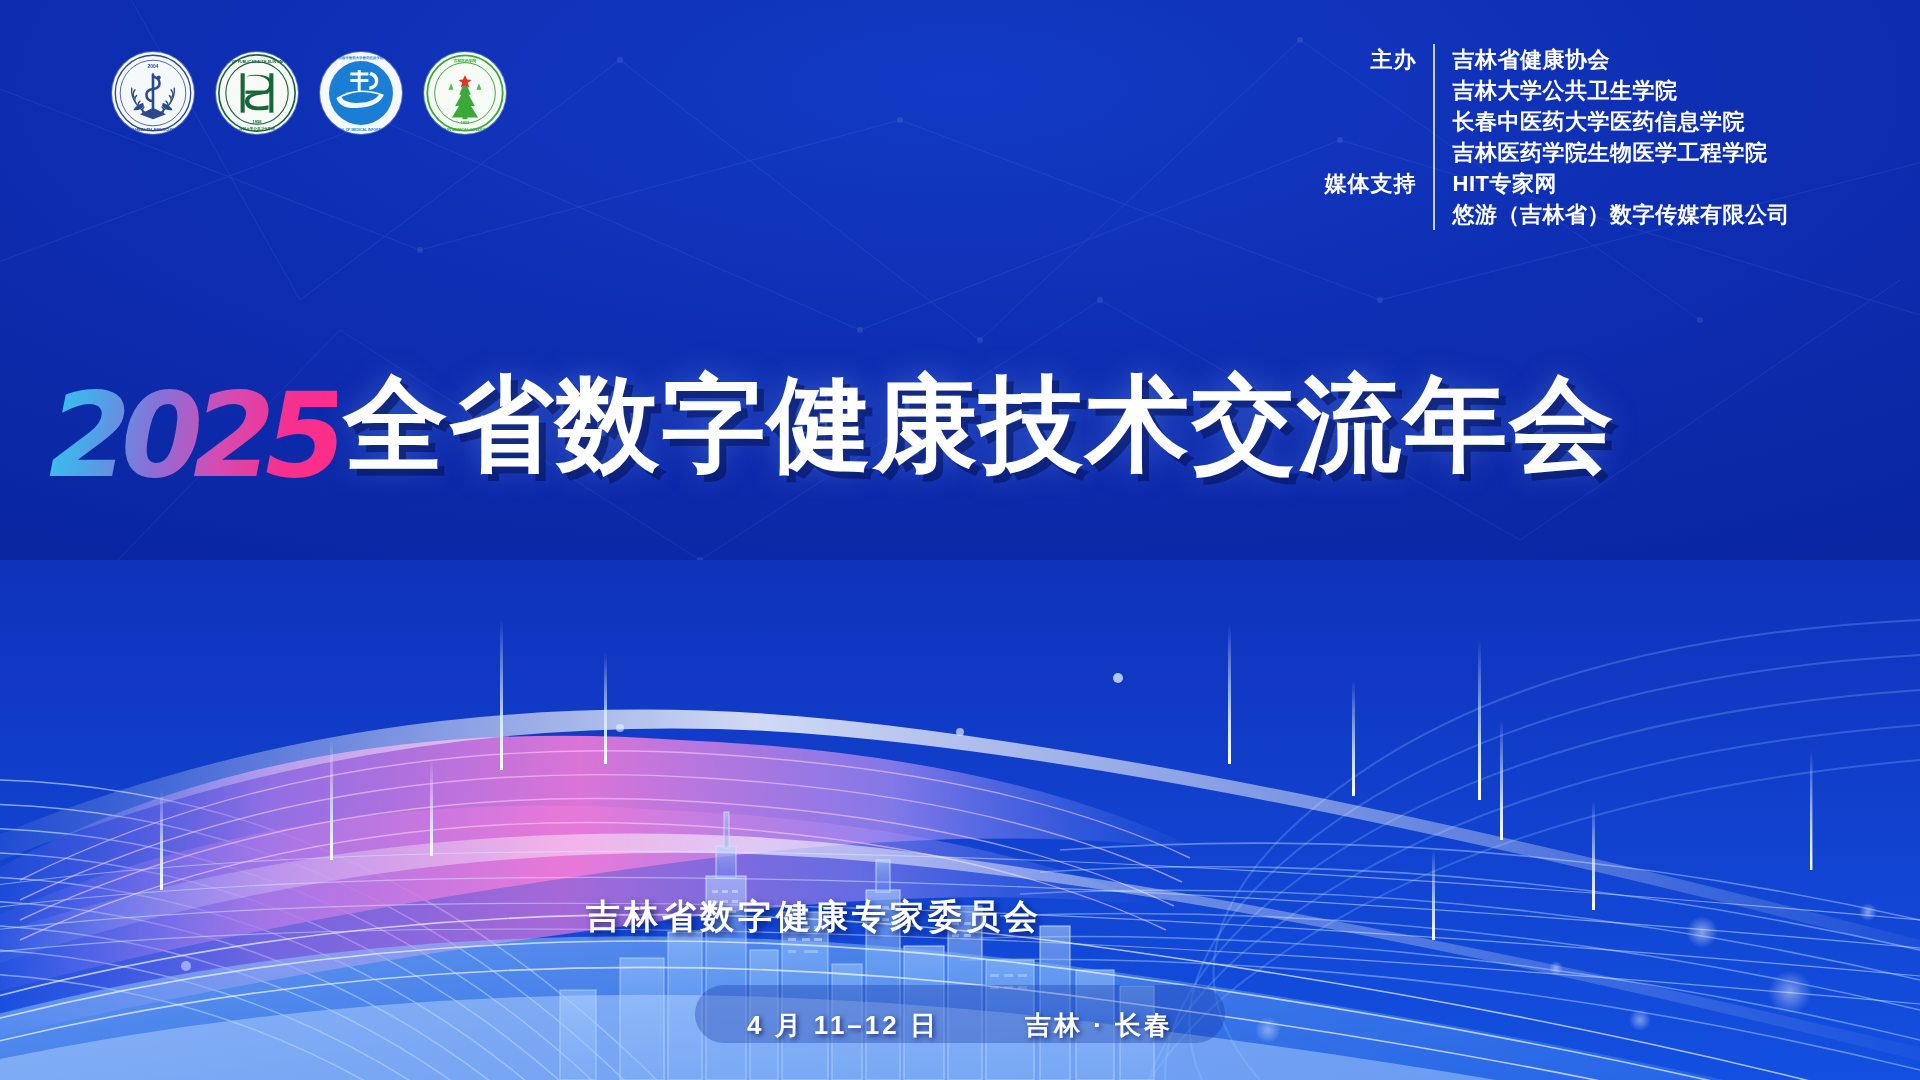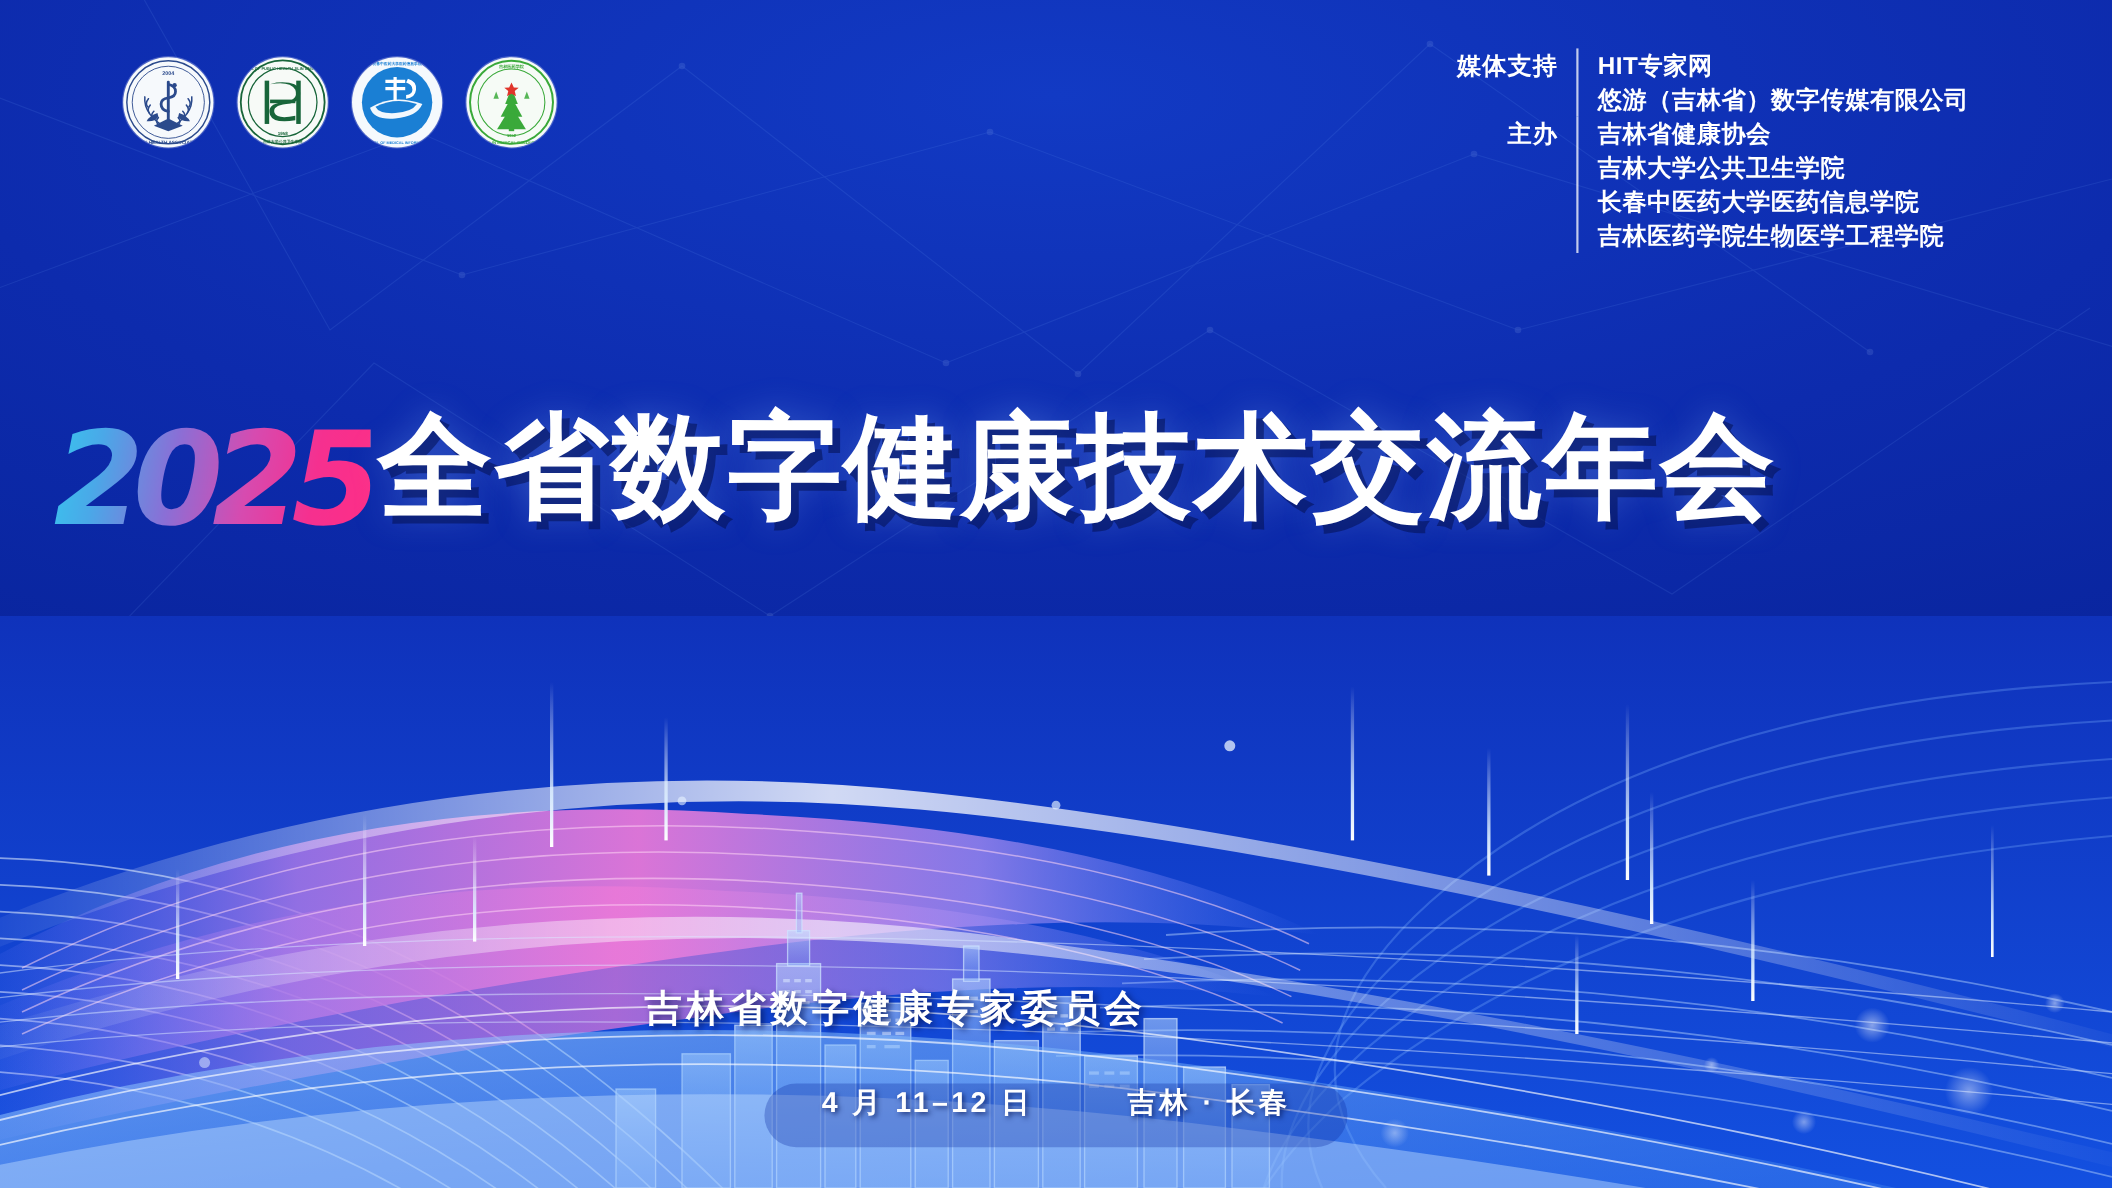--- a/index.html
+++ b/index.html
@@ -70,21 +70,21 @@
   .committee {
     position:absolute; left:0; top:894px; width:1556px; text-align:center;
     font-size:34px; font-weight:bold; color:#ffffff; letter-spacing:4px;
     text-shadow:3px 3px 6px rgba(4,18,80,.75);
     margin-left:36px;
   }
   .pill {
     position:absolute; left:50%; top:985px; transform:translateX(-50%);
     height:58px; padding:0 52px; border-radius:29px;
     background:rgba(10,40,160,.30);
-    display:flex; align-items:flex-start; gap:86px;
+    display:flex; align-items:flex-end; gap:86px;
   }
   .pill span {
     font-size:26px; font-weight:bold; color:#ffffff; letter-spacing:3px;
     text-shadow:2px 2px 5px rgba(4,18,80,.7);
   }
 </style>
 </head>
 <body>
 
 <div id="banner">
@@ -196,33 +196,33 @@
         <g fill="#3aa93a" font-size="4.6" font-weight="bold">
           <text x="50" y="12" text-anchor="middle">吉林医药学院</text>
           <text x="50" y="96" text-anchor="middle">JILIN MEDICAL COLLEGE</text>
         </g>
       </svg>
     </div>
   </div>
 
   <div class="org">
     <div class="org-group">
-      <div class="org-key">媒体支持</div>
-      <div class="org-vals">
-        <div class="org-val">HIT专家网</div>
-        <div class="org-val">悠游（吉林省）数字传媒有限公司</div>
-      </div>
-    </div>
-    <div class="org-group">
       <div class="org-key">主办</div>
       <div class="org-vals">
         <div class="org-val">吉林省健康协会</div>
         <div class="org-val">吉林大学公共卫生学院</div>
         <div class="org-val">长春中医药大学医药信息学院</div>
         <div class="org-val">吉林医药学院生物医学工程学院</div>
+      </div>
+    </div>
+    <div class="org-group">
+      <div class="org-key">媒体支持</div>
+      <div class="org-vals">
+        <div class="org-val">HIT专家网</div>
+        <div class="org-val">悠游（吉林省）数字传媒有限公司</div>
       </div>
     </div>
   </div>
 
   <div class="title-wrap">
     <span class="year">2025</span><span class="main-title">全省数字健康技术交流年会</span>
   </div>
 
   <div class="sub-band"></div>
   <div class="sub-text">AI 时代的智慧医院建设</div>

